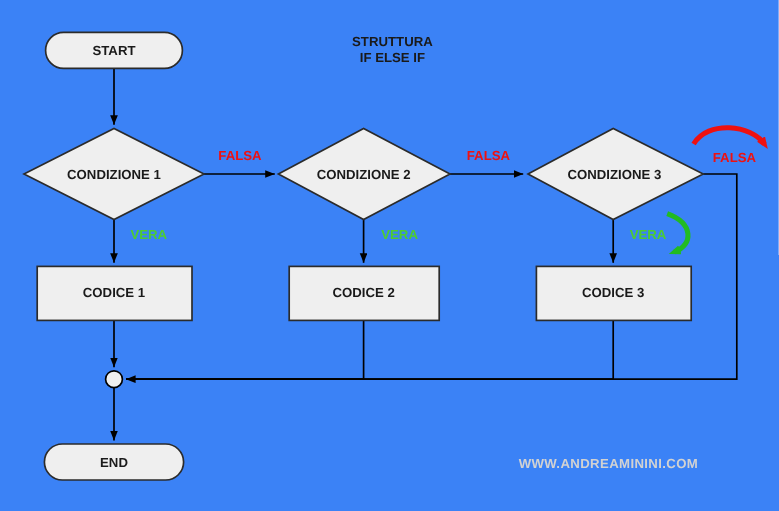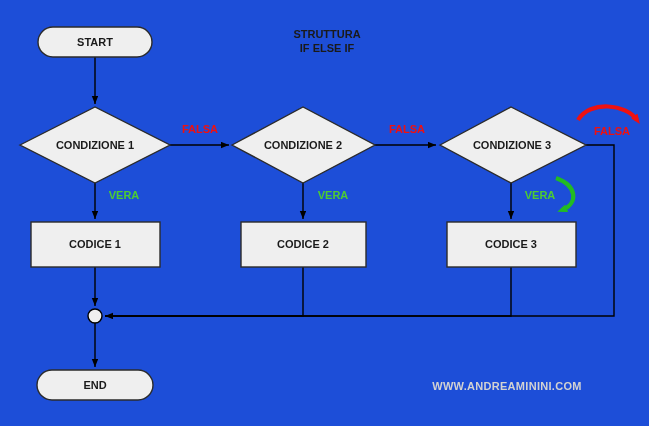--- a/index.html
+++ b/index.html
@@ -7,21 +7,21 @@
     padding: 0;
     background: #ffffff;
   }
   body {
     font-family: "Liberation Sans", sans-serif;
   }
   #canvas {
     position: relative;
     width: 649px;
     height: 426px;
-    background: #1d4ed8;
+    background: #3b82f6;
     overflow: hidden;
   }
   svg.layer {
     position: absolute;
     left: 0;
     top: 0;
     width: 649px;
     height: 426px;
   }
   .node-label {

